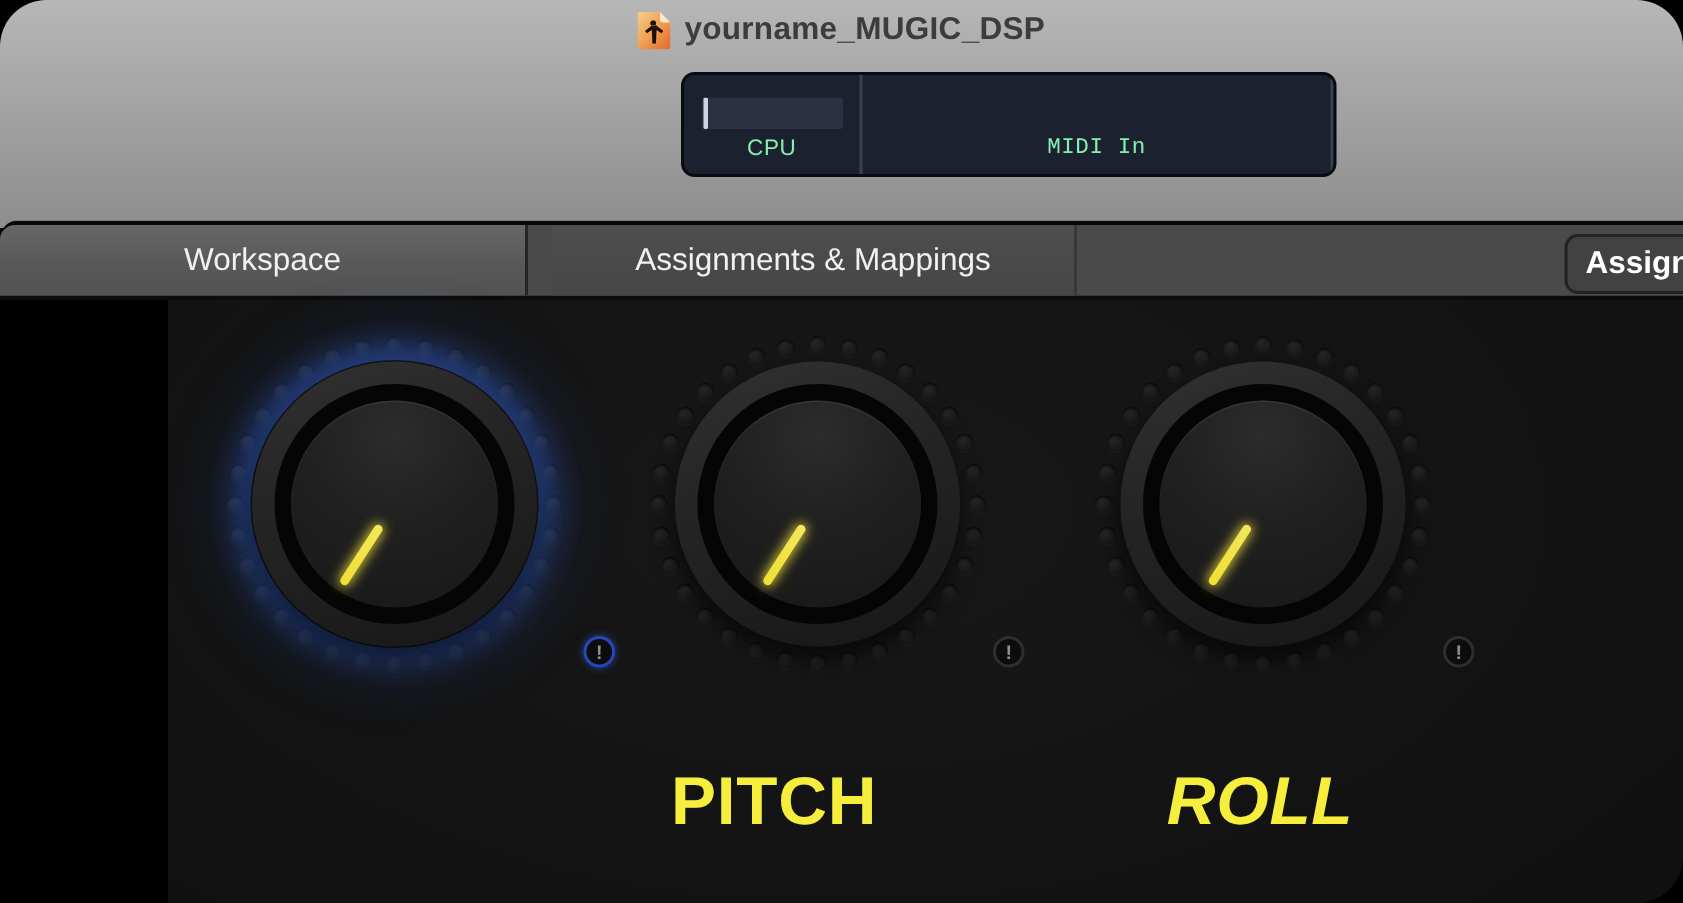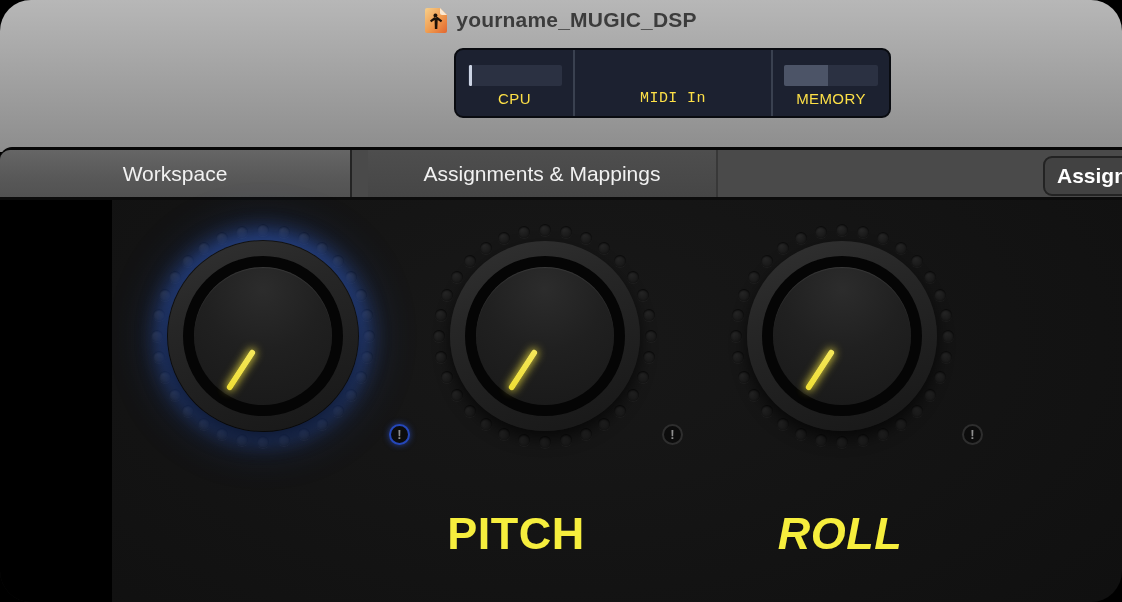--- a/index.html
+++ b/index.html
@@ -31,21 +31,21 @@
   .meter-col.midi{flex:1;font-family:Liberation Mono, monospace;}
   .meter-col.memory{width:116px;}
   .panel-divider{width:2px;background:#3a4150;margin:0;}
   .meter-bar{
     width:94px;height:21px;margin-top:15px;background:#2b3142;border-radius:2px;
     position:relative;overflow:hidden;
   }
   .bar-spacer{width:94px;height:21px;margin-top:15px;}
   .cpu-tick{position:absolute;left:1px;top:0;width:3px;height:21px;background:#ccd4e4;border-radius:1px;}
   .mem-fill{position:absolute;left:0;top:0;height:21px;width:47%;background:#4c5467;}
-  .meter-label{margin-top:4px;font-size:15px;color:#fde047;letter-spacing:.4px;}
+  .meter-label{margin-top:4px;font-size:15px;color:#86efac;letter-spacing:.4px;}
   
   .tabbar{
     position:absolute;left:0;top:147px;width:1122px;height:53px;box-sizing:border-box;
     background:#4a4a4a;border-top:3px solid #070707;border-bottom:3px solid #0c0c0c;
     border-top-left-radius:12px;
   }
   .tab{
     position:absolute;top:0;height:47px;display:flex;align-items:center;justify-content:center;
     font-size:21px;color:#f1f1f1;cursor:default;
   }
@@ -142,26 +142,20 @@
           <div class="cpu-tick"></div>
         </div>
         <div class="meter-label">CPU</div>
       </div>
       <div class="panel-divider"></div>
       <div class="meter-col midi">
         <div class="bar-spacer"></div>
         <div class="meter-label">MIDI In</div>
       </div>
       <div class="panel-divider"></div>
-      <div class="meter-col memory">
-        <div class="meter-bar">
-          <div class="mem-fill" style="width: 47%;"></div>
-        </div>
-        <div class="meter-label">MEMORY</div>
-      </div>
     </div>
   </div>
 
   <div class="tabbar">
     <div class="tab tab-workspace">Workspace</div>
     <div class="tab tab-assign">Assignments &amp; Mappings</div>
     <button class="assign-btn">Assign</button>
   </div>
 
   <div class="workspace">

